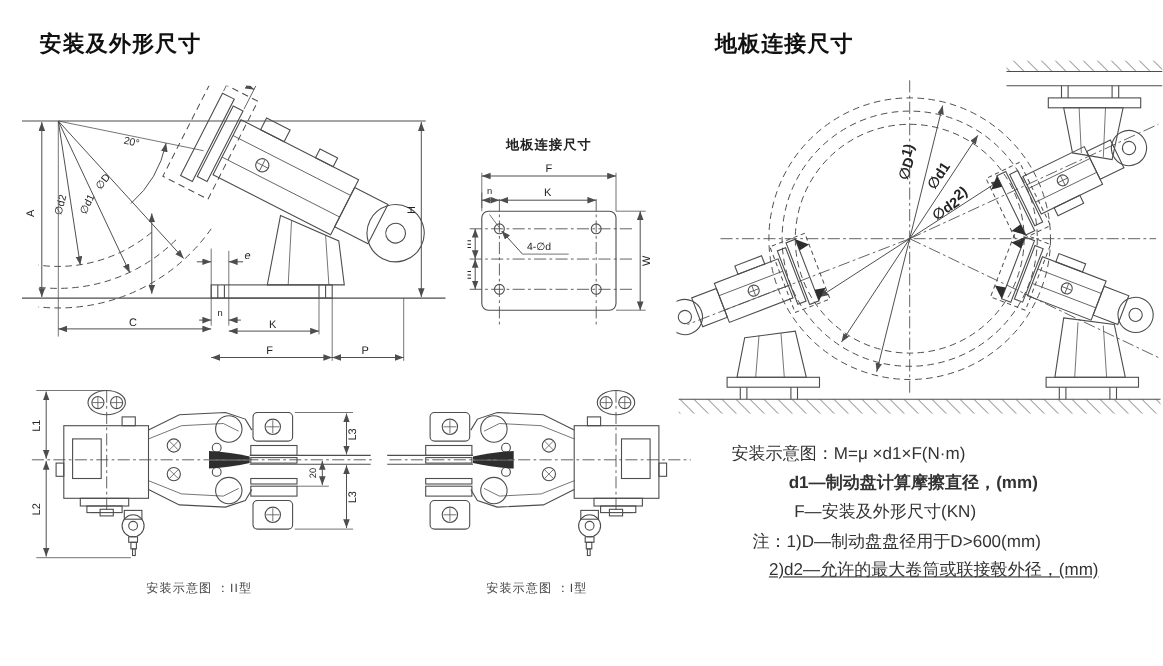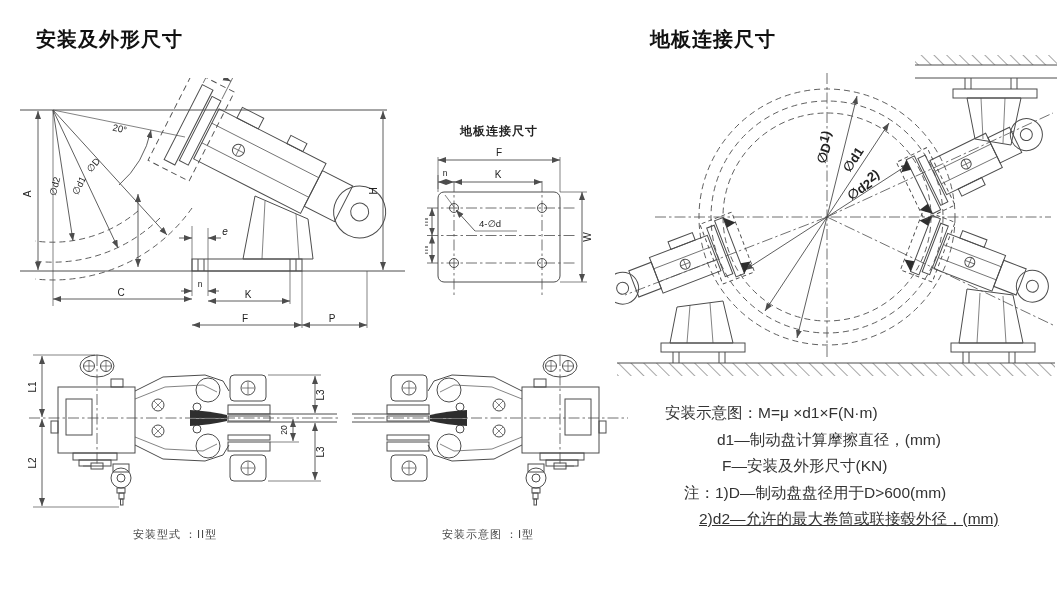--- a/index.html
+++ b/index.html
@@ -1,21 +1,21 @@
 <!DOCTYPE html>
 <html><head>
 <meta charset="utf-8">
 <style>
   html,body{margin:0;padding:0;background:#fff;}
   #page{position:relative;width:1057px;height:562px;background:#ffffff;overflow:hidden;
         font-family:"Liberation Sans","DejaVu Sans",sans-serif;color:#1f1f1f;}
   .h1{position:absolute;font-size:20px;font-weight:bold;color:#111;letter-spacing:1px;white-space:nowrap;}
   .h1b{font-size:21px;letter-spacing:0.5px;}
   .formulas{position:absolute;font-size:15.5px;color:#333;line-height:26.5px;white-space:nowrap;}
-  .f1{margin-left:3px;} .f2{margin-left:52px;} .f3{margin-left:57px;} .f4{margin-left:19px;} .f5{margin-left:34px;text-decoration:underline;}
+  .f1{margin-left:3px;} .f2{margin-left:52px;font-weight:bold;} .f3{margin-left:57px;} .f4{margin-left:19px;} .f5{margin-left:34px;text-decoration:underline;}
   .cap{position:absolute;font-size:11px;color:#444;white-space:nowrap;letter-spacing:1px;}
   svg.draw{position:absolute;overflow:hidden;}
   .ln line,.ln path,.ln rect,.ln circle,.ln ellipse,.ln polyline,.ln polygon{
       stroke:#4d4d4d;stroke-width:1;fill:none;}
   .ln .thin{stroke-width:0.7;}
   .ln .dash{stroke-dasharray:6 4;stroke-width:0.9;}
   .ln .sdash{stroke-dasharray:4 3;stroke-width:0.9;}
   .ln .cdash{stroke-dasharray:11 3 2.5 3;stroke-width:0.8;}
   .ln .dim{marker-start:url(#ar);marker-end:url(#ar);stroke-width:0.9;}
   .ln .dimE{marker-end:url(#ar);stroke-width:0.9;}
@@ -333,21 +333,21 @@
 
   <svg class="draw" style="left:352px;top:335px" width="280" height="190" viewBox="0 0 280 190">
     <g class="ln">
       <line class="cdash" x1="2" y1="83" x2="276" y2="83"></line>
       <g transform="translate(280,0) scale(-1,1)">
         <use href="#cal-core"></use>
       </g>
     </g>
   </svg>
 
-  <div class="cap" style="left:133px;top:527px">安装型式 ：II型</div>
+  <div class="cap" style="left:133px;top:527px">安装示意图 ：II型</div>
   <div class="cap" style="left:442px;top:527px">安装示意图 ：I型</div>
 
   <div class="formulas" style="left:665px;top:400px">
     <div class="f0">安装示意图：M=μ ×d1×F(N·m)</div>
     <div class="f2">d1—制动盘计算摩擦直径，(mm)</div>
     <div class="f3">F—安装及外形尺寸(KN)</div>
     <div class="f4">注：1)D—制动盘盘径用于D&gt;600(mm)</div>
     <div class="f5">2)d2—允许的最大卷筒或联接毂外径，(mm)</div>
   </div>
 

